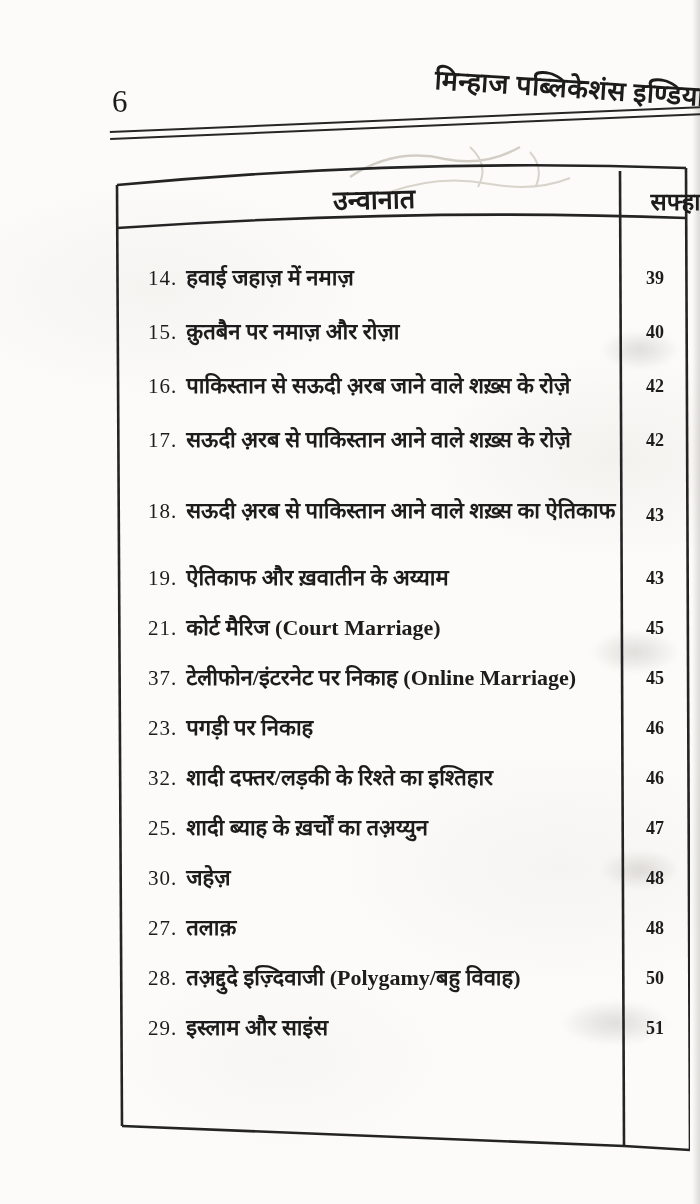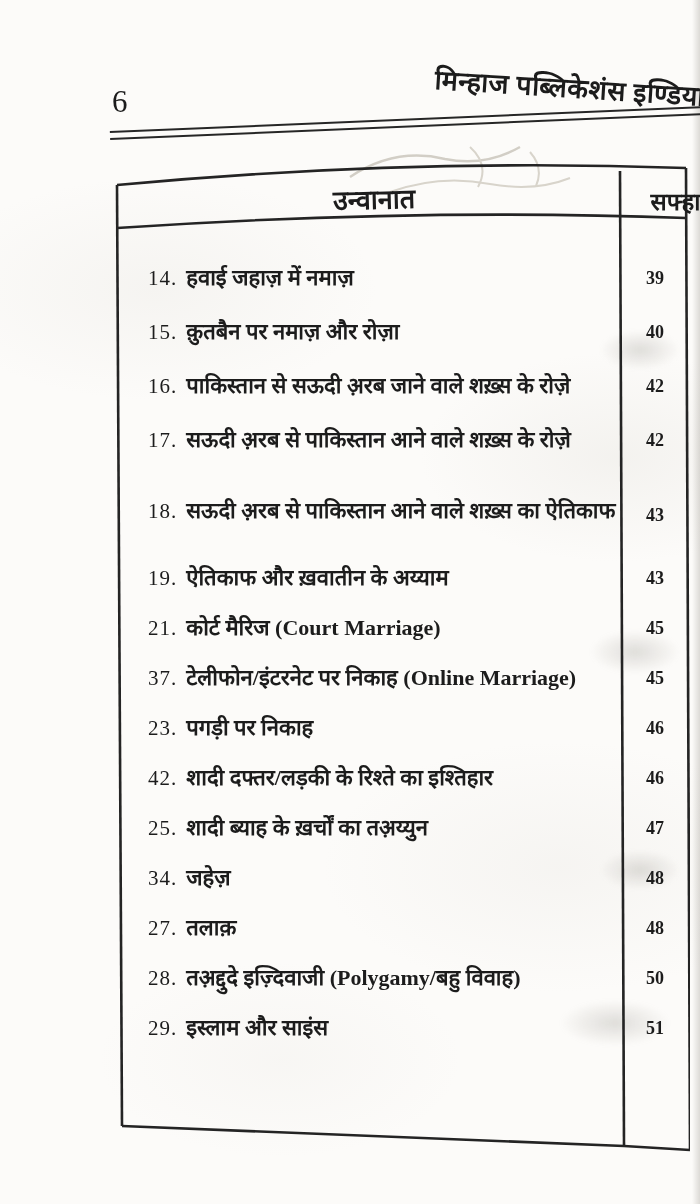--- a/index.html
+++ b/index.html
@@ -237,29 +237,29 @@
       </div>
         <div class="toc-row">
         <div class="row-title"><span class="item-num">37.</span><span>टेलीफोन/इंटरनेट पर निकाह (Online Marriage)</span></div>
         <div class="row-page">45</div>
       </div>
         <div class="toc-row">
         <div class="row-title"><span class="item-num">23.</span><span>पगड़ी पर निकाह</span></div>
         <div class="row-page">46</div>
       </div>
         <div class="toc-row">
-        <div class="row-title"><span class="item-num">42.</span><span>शादी दफ्तर/लड़की के रिश्ते का इश्तिहार</span></div>
+        <div class="row-title"><span class="item-num">32.</span><span>शादी दफ्तर/लड़की के रिश्ते का इश्तिहार</span></div>
         <div class="row-page">46</div>
       </div>
         <div class="toc-row">
         <div class="row-title"><span class="item-num">25.</span><span>शादी ब्याह के ख़र्चों का तअ़य्युन</span></div>
         <div class="row-page">47</div>
       </div>
         <div class="toc-row">
-        <div class="row-title"><span class="item-num">34.</span><span>जहेज़</span></div>
+        <div class="row-title"><span class="item-num">30.</span><span>जहेज़</span></div>
         <div class="row-page">48</div>
       </div>
         <div class="toc-row">
         <div class="row-title"><span class="item-num">27.</span><span>तलाक़</span></div>
         <div class="row-page">48</div>
       </div>
         <div class="toc-row">
         <div class="row-title"><span class="item-num">28.</span><span>तअ़द्दुदे इज़्दिवाजी (Polygamy/बहु विवाह)</span></div>
         <div class="row-page">50</div>
       </div>

